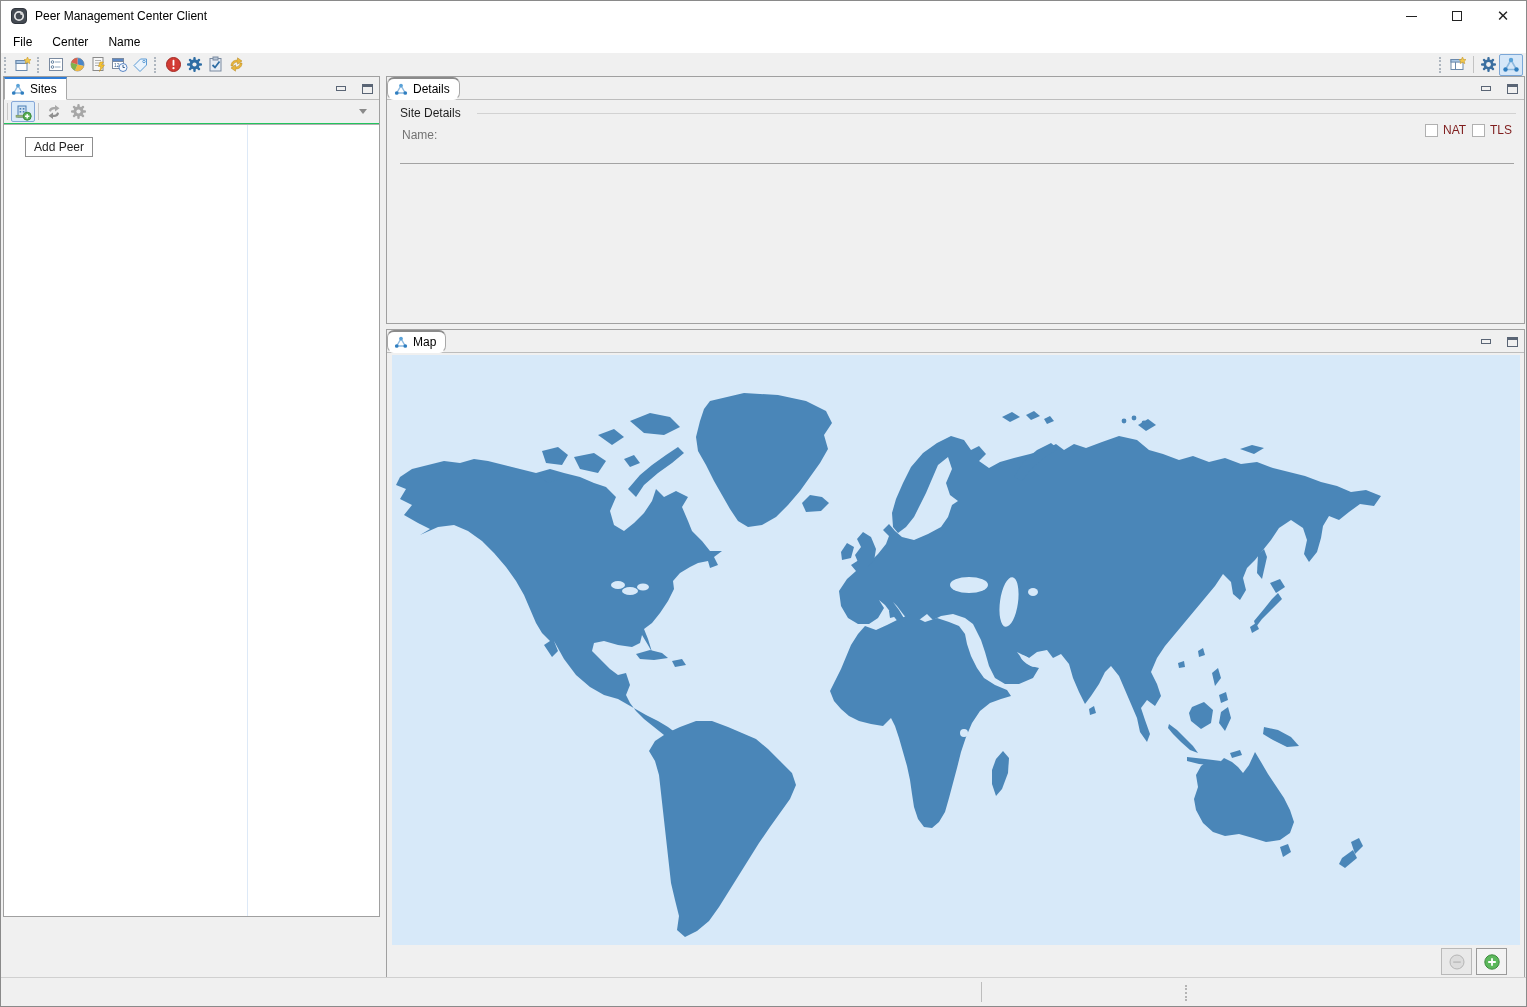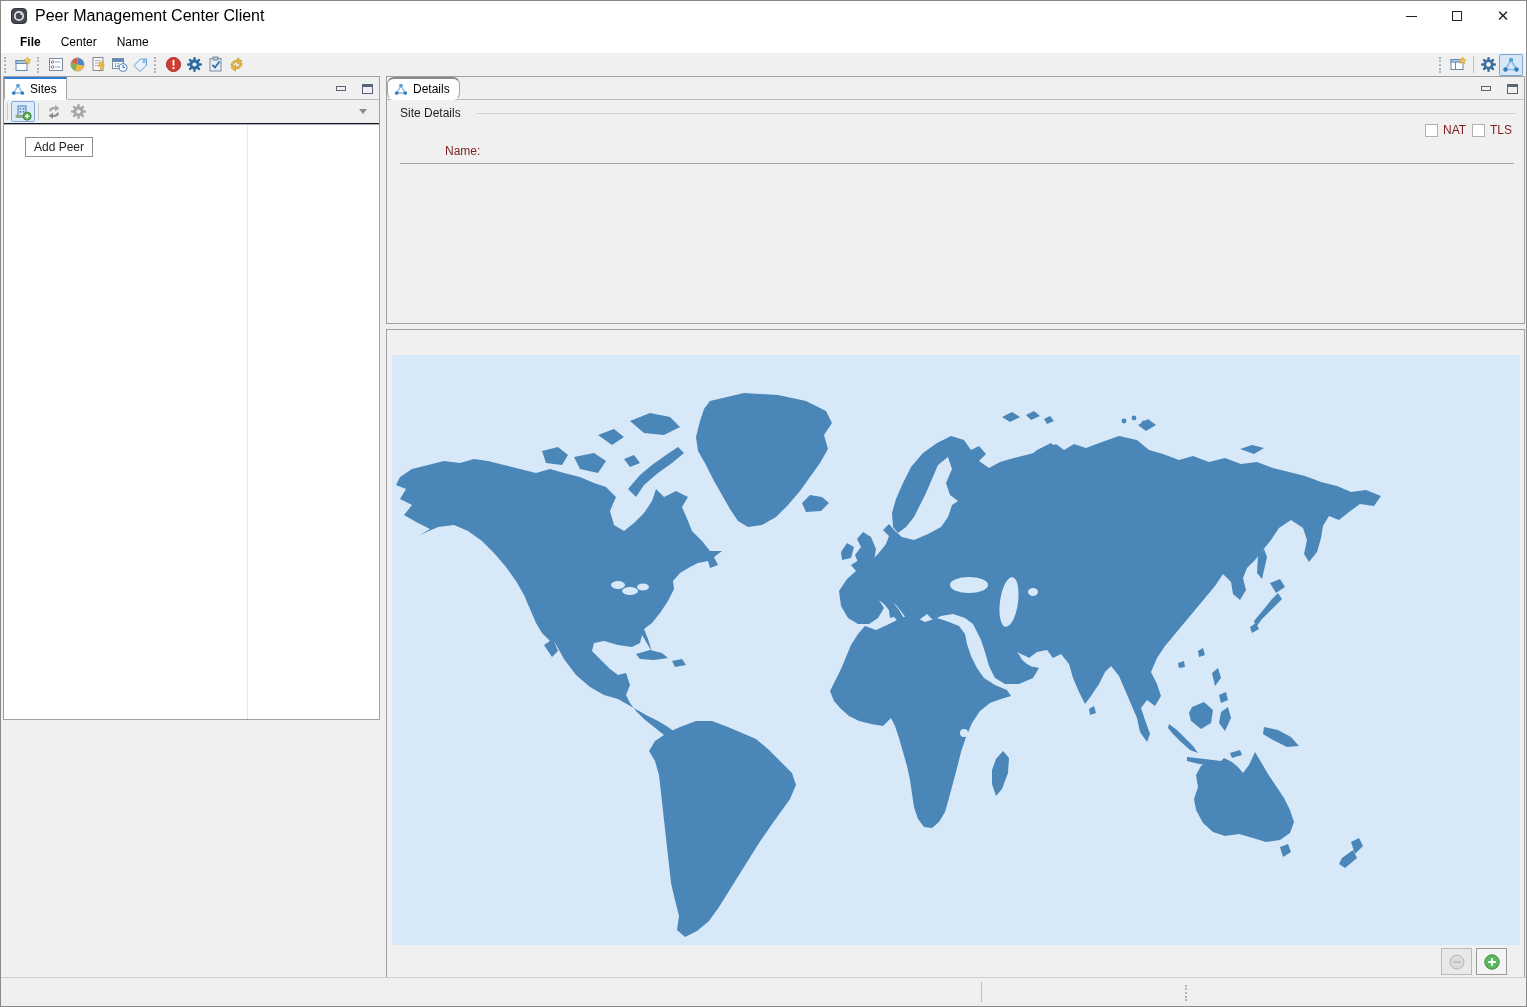--- a/index.html
+++ b/index.html
@@ -2,31 +2,31 @@
 <html><head>
 <meta charset="utf-8">
 <style>
   * { margin:0; padding:0; box-sizing:border-box; }
   html,body { width:1527px; height:1007px; font-family:"Liberation Sans", sans-serif; }
   .window { position:relative; width:1527px; height:1007px; background:#f0f0f0; border:1px solid #8a8a8a; overflow:hidden; }
 
   
   .titlebar { position:absolute; left:0; top:0; right:0; height:30px; background:#ffffff; }
   .app-logo { position:absolute; left:10px; top:7px; width:16px; height:16px; }
-  .title-text { position:absolute; left:34px; top:0; height:30px; line-height:30px; font-size:16px; color:#000; }
+  .title-text { position:absolute; left:34px; top:0; height:30px; line-height:30px; font-size:12px; color:#000; }
   .win-btn { position:absolute; top:0; width:46px; height:30px; display:flex; align-items:center; justify-content:center; }
   .win-btn.min { right:92px; } .win-btn.max { right:46px; } .win-btn.close { right:0; }
   .glyph-min { width:11px; height:0; border-top:1px solid #222; }
   .glyph-max { width:10px; height:10px; border:1px solid #222; }
   .glyph-close { font-size:15px; color:#222; line-height:1; font-family:"DejaVu Sans", sans-serif; }
 
   
   .menubar { position:absolute; left:0; top:30px; right:0; height:22px; background:#ffffff; display:flex; align-items:center; }
   .menu-item { padding:0 10px; font-size:12px; color:#000; height:22px; line-height:22px; }
-  .menu-item:first-child { padding-left:19px;font-weight:bold; }
+  .menu-item:first-child { padding-left:12px; }
 
   
   .toolbar { position:absolute; left:0; top:52px; right:0; height:23px; background:#f0f0f0; display:flex; align-items:center; }
   .tb-handle { width:7px; height:16px; border-left:2px dotted #aeb6bf; margin:0 2px 0 3px; }
   .tb-sep { width:1px; height:17px; background:#c3c3c3; margin:0 4px; }
   .tb-btn { width:21px; height:21px; display:flex; align-items:center; justify-content:center; }
   .tb-btn svg { display:block; }
   .tb-right { position:absolute; right:3px; top:0; height:23px; display:flex; align-items:center; }
   .tb-btn.selected { border:1px solid #7ba7d7; background:#d6e7f8; border-radius:2px; width:24px; height:22px; }
 
@@ -37,37 +37,37 @@
   .tab { position:absolute; left:0; top:0; bottom:-1px; background:#fff; border:1px solid #a8a8a8; border-bottom:1px solid #fff;
          display:flex; align-items:center; padding:0 9px 0 6px; gap:5px; font-size:12px; color:#000; }
   .tab.focus-active { border-top:2px solid #2e7cd6; }
   .tab.inactive-top { border-top:2px solid #8b8b8b;border-radius:7px; }
   .panel-btns { position:absolute; right:4px; top:0; height:23px; display:flex; align-items:center; gap:10px; }
   .pb { width:16px; height:16px; display:flex; align-items:center; justify-content:center; }
   .glyph-pmin { width:10px; height:5px; border:1px solid #5a6575; }
   .glyph-pmax { width:11px; height:10px; border:1px solid #5a6575; border-top:3px solid #5a6575; }
 
   
-  .sites-panel { left:2px; top:0; width:377px; height:644px; background:#0f172a; }
+  .sites-panel { left:2px; top:0; width:377px; height:841px; background:#22c55e; }
   .view-toolbar { position:relative; height:23px; background:#f0f0f0; display:flex; align-items:center; }
   .vt-sep { width:1px; height:17px; background:#c8c8c8; margin:0 3px; }
   .vt-btn { width:24px; height:21px; display:flex; align-items:center; justify-content:center; }
   .vt-btn.toggled { border:1px solid #86a8d8; background:#dcebf9; border-radius:2px; }
   .view-menu-arrow { position:absolute; right:12px; top:9px; width:0; height:0; border-left:4px solid transparent; border-right:4px solid transparent; border-top:5px solid #8a8a8a; }
   .sites-tree { position:absolute; left:0; top:47px; right:0; bottom:0; background:#fff; border-top:1px solid #b0b0b0; }
   .tree-col-line { position:absolute; left:243px; top:0; bottom:0; width:1px; background:#dde9f7; }
   .add-site-cell { position:absolute; left:21px; top:12px; border:1px solid #8f8f8f; background:#fff; padding:2px 8px; font-size:12px; color:#1f1f1f; }
 
   
   .details-panel { left:385px; top:0; width:1139px; height:248px; background:#f0f0f0; }
   .details-content { position:absolute; left:0; top:23px; right:0; bottom:0; background:#f0f0f0; }
   .section-head { position:absolute; left:13px; top:6px; display:flex; align-items:center; }
   .section-title { font-size:12px; color:#1f1f1f; white-space:nowrap; }
   .section-rule { position:absolute; left:90px; right:8px; top:13px; height:1px; background:#d2d2d2; }
-  .name-label { position:absolute; left:15px; top:44px; font-size:12px; color:#7f1d1d;margin-left:43px; }
+  .name-label { position:absolute; left:15px; top:28px; font-size:12px; color:#737373; }
   .name-underline { position:absolute; left:13px; right:10px; top:63px; height:1px; background:#a3a3a3; }
   .cb-group { position:absolute; top:23px; display:flex; align-items:center; gap:5px; }
   .cb-nat { left:1038px; } .cb-tls { left:1085px; }
   .checkbox { width:13px; height:13px; background:#fff; border:1px solid #b0b0b0; }
   .cb-label { font-size:12px; color:#7f1d1d; }
 
   
   .map-panel { left:385px; top:253px; width:1139px; height:649px; background:#f0f0f0; }
   .map-content { position:absolute; left:0; top:23px; right:0; bottom:0; background:#f0f0f0; }
   .map-canvas { position:absolute; left:5px; top:2px; width:1128px; height:592px; background:#d7e9f9; }
@@ -340,20 +340,39 @@
           <span class="cb-label">NAT</span>
         </div>
         <div class="cb-group cb-tls">
           <div class="checkbox"></div>
           <span class="cb-label">TLS</span>
         </div>
       </div>
     </div>
 
     <div class="panel map-panel">
+      <div class="tabrow">
+        <div class="tab inactive-top">
+          <svg width="14" height="13" viewBox="0 0 18 16">
+            <path d="M9 3 L3.5 12.5 M9 3 L14.5 12.5 M3.5 12.5 L14.5 12.5" stroke="#8fbadf" stroke-width="1.8" fill="none"></path>
+            <circle cx="9" cy="3" r="2.4" fill="#5aa2d8"></circle>
+            <circle cx="3.5" cy="12.5" r="2.4" fill="#2f7ec0"></circle>
+            <circle cx="14.5" cy="12.5" r="2.4" fill="#2f7ec0"></circle>
+          </svg>
+          <span>Map</span>
+        </div>
+        <div class="panel-btns">
+          <div class="pb">
+              <div class="glyph-pmin"></div>
+            </div>
+          <div class="pb">
+              <div class="glyph-pmax"></div>
+            </div>
+        </div>
+      </div>
       <div class="map-content">
         <svg class="map-canvas" viewBox="0 0 1128 592" preserveAspectRatio="none">
           <g fill="#4a86b8" stroke="none">
 
             <path d="M8,122 L4,130 14,134 8,144 20,150 12,160 26,168 38,174 28,180 46,172 62,170 76,176 90,186 102,198 114,212 124,226 132,240 138,254 144,268 150,278 158,286 152,290 160,302 166,296 162,286 172,304 184,320 198,332 212,340 226,344 240,352 254,360 266,366 276,372 284,378 280,384 272,380 262,372 252,364 244,356 238,348 234,340 238,330 234,318 226,320 218,314 208,304 200,296 202,288 212,286 226,290 240,292 248,288 250,280 256,290 260,297 256,284 252,274 260,268 268,258 276,246 282,234 281,226 288,218 298,212 306,208 316,206 318,213 326,210 322,202 330,196 318,196 310,186 300,176 296,166 290,152 296,142 284,136 272,142 264,134 260,146 252,158 242,168 232,176 222,170 218,156 224,142 214,132 202,128 188,122 172,118 158,114 144,118 128,114 112,110 96,106 82,104 68,108 52,106 36,110 20,114 Z"></path>
 
             <path d="M150,96 L166,92 176,100 170,110 154,108 Z"></path>
             <path d="M182,102 L202,98 214,106 206,118 188,114 Z"></path>
             <path d="M236,134 L248,120 260,110 274,100 286,92 292,98 280,108 266,118 252,130 244,142 Z"></path>
             <path d="M238,66 L258,58 278,62 288,72 272,80 252,78 Z"></path>

